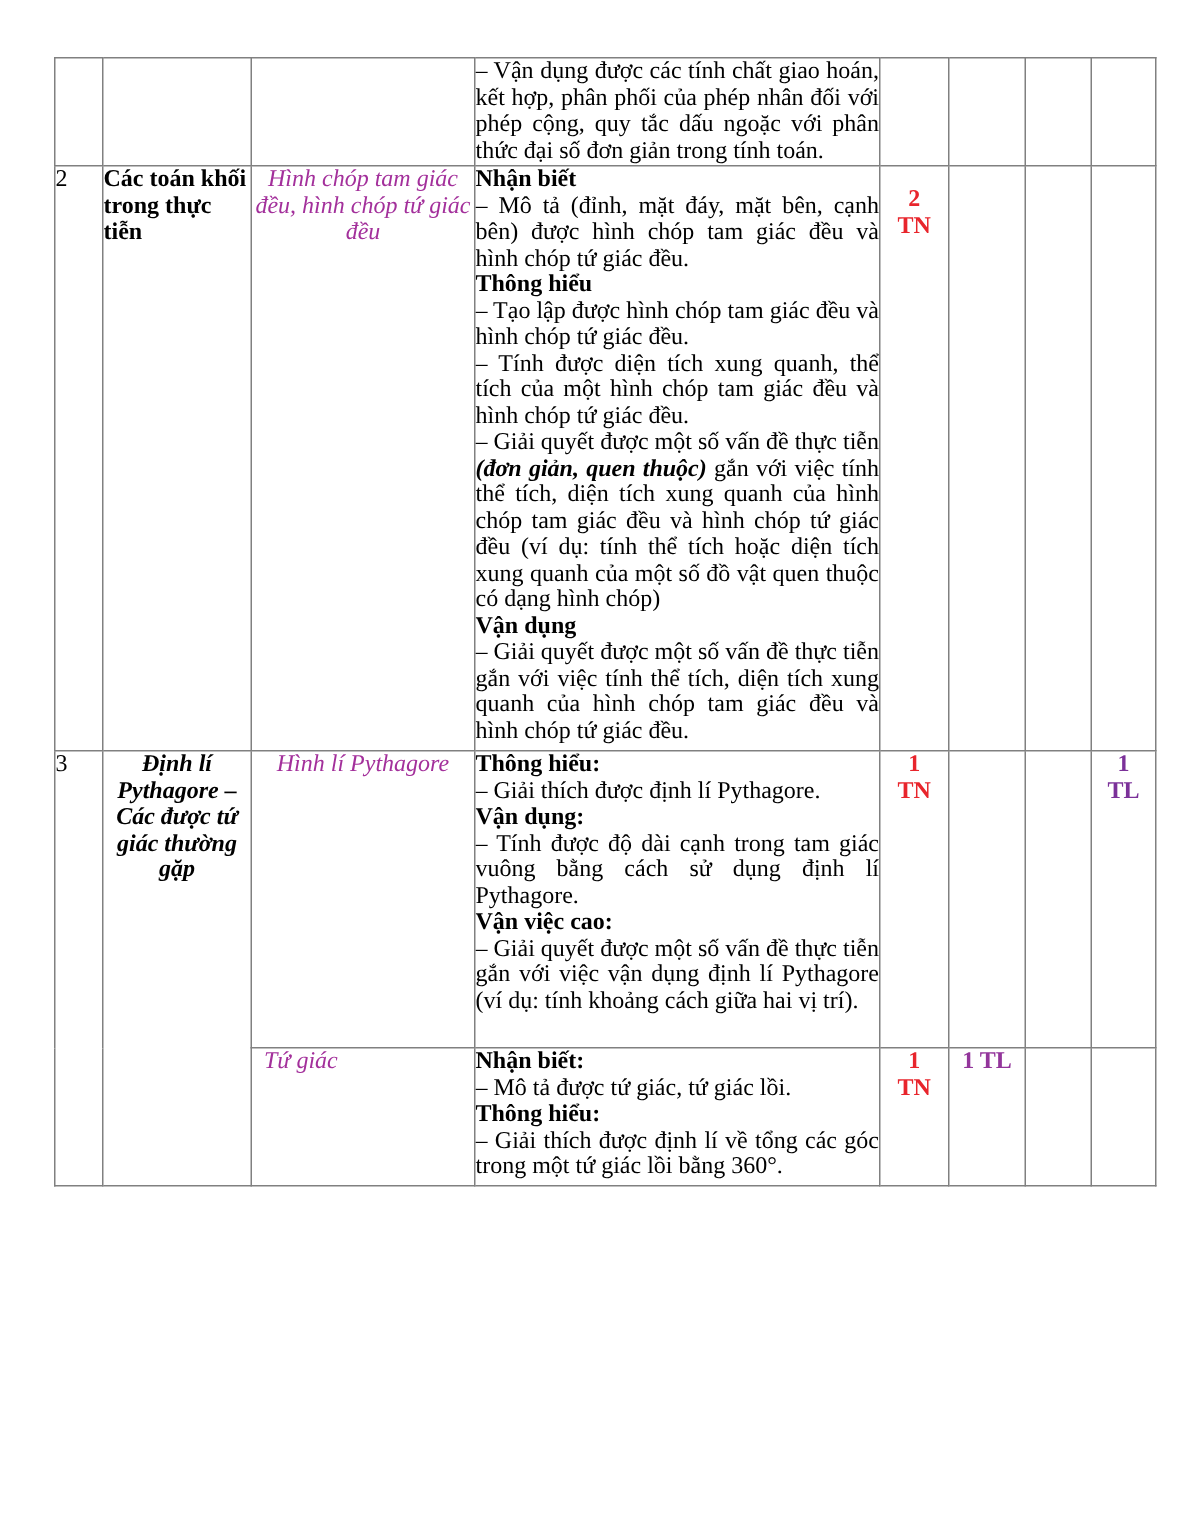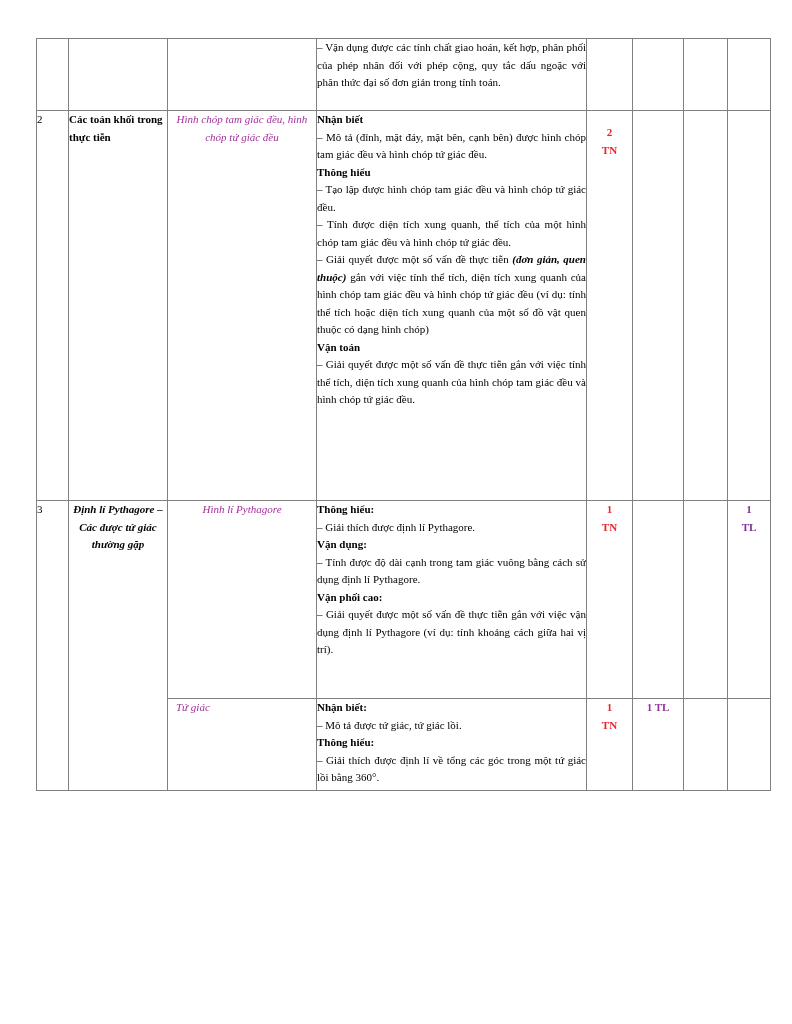--- a/index.html
+++ b/index.html
@@ -16,21 +16,21 @@
     position: absolute;
     left: 36px;
     top: 38px;
     width: 734px;
     border-collapse: collapse;
     table-layout: fixed;
   }
   table.matrix td {
     border: 1px solid #808080;
     vertical-align: top;
-    font-size: 11px;
+    font-size: 16px;
     line-height: 17.5px;
     overflow: hidden;
     padding: 0;
     margin-left: 26px;
   }
   td.stt { padding: 2px 2px 0 8px; }
   td.topic-plain { font-weight: bold; padding: 2px 4px 0 8px; }
   td.topic-bi {
     font-weight: bold; font-style: italic;
     text-align: center; padding: 2px 3px 0 3px;
@@ -88,40 +88,40 @@
       <td class="stt">2</td>
       <td class="topic-plain">Các toán khối trong thực tiễn</td>
       <td class="subtopic" style="color: rgb(163, 48, 155);">Hình chóp tam giác đều,  hình chóp tứ giác đều</td>
       <td class="req">
             <div class="para"><span class="run-b">Nhận biết</span></div>
             <div class="para"><span class="run-n">– Mô tả (đỉnh, mặt đáy, mặt bên, cạnh bên) được hình chóp tam giác đều và hình chóp tứ giác đều.</span></div>
             <div class="para"><span class="run-b">Thông hiểu</span></div>
             <div class="para"><span class="run-n">– Tạo lập được hình chóp tam giác đều và hình chóp tứ giác đều.</span></div>
             <div class="para"><span class="run-n">– Tính được diện tích xung quanh, thể tích của một hình chóp tam giác đều và hình chóp tứ giác đều.</span></div>
             <div class="para"><span class="run-n"> – Giải quyết được một số vấn đề thực tiễn </span><span class="run-bi">(đơn giản, quen thuộc)</span><span class="run-n"> gắn với việc tính thể tích, diện tích xung quanh của hình chóp tam giác đều và hình chóp tứ giác đều (ví dụ: tính thể tích hoặc diện tích xung quanh của một số đồ vật quen thuộc có dạng hình chóp)</span></div>
-            <div class="para"><span class="run-b">Vận toán</span></div>
+            <div class="para"><span class="run-b">Vận dụng</span></div>
             <div class="para"><span class="run-n">– Giải quyết được một số vấn đề thực tiễn gắn với việc tính thể tích, diện tích xung quanh của hình chóp tam giác đều và hình chóp tứ giác đều.</span></div>
           </td>
       <td class="level pad-extra" style="color: rgb(232, 37, 44);">2
 TN</td>
       <td class="level"></td>
       <td class="level"></td>
       <td class="level"></td>
     </tr>
 
     <tr style="height:198px;">
       <td class="stt" rowspan="2">3</td>
       <td class="topic-bi" rowspan="2">Định lí Pythagore – Các được tứ giác thường gặp</td>
       <td class="subtopic" style="color: rgb(163, 48, 155);">Hình lí Pythagore</td>
       <td class="req">
             <div class="para"><span class="run-b">Thông hiểu:</span></div>
             <div class="para"><span class="run-n">– Giải thích được định lí Pythagore.</span></div>
             <div class="para"><span class="run-b">Vận dụng:</span></div>
             <div class="para"><span class="run-n">– Tính được độ dài cạnh trong tam giác vuông bằng cách sử dụng định lí Pythagore.</span></div>
-            <div class="para"><span class="run-b">Vận phối cao:</span></div>
+            <div class="para"><span class="run-b">Vận việc cao:</span></div>
             <div class="para"><span class="run-n">– Giải quyết được một số vấn đề thực tiễn gắn với việc vận dụng định lí Pythagore (ví dụ: tính khoảng cách giữa hai vị trí).</span></div>
           </td>
       <td class="level" style="color: rgb(232, 37, 44);">1
 TN</td>
       <td class="level"></td>
       <td class="level"></td>
       <td class="level" style="color: rgb(123, 49, 153);">1
 TL</td>
     </tr>
 

